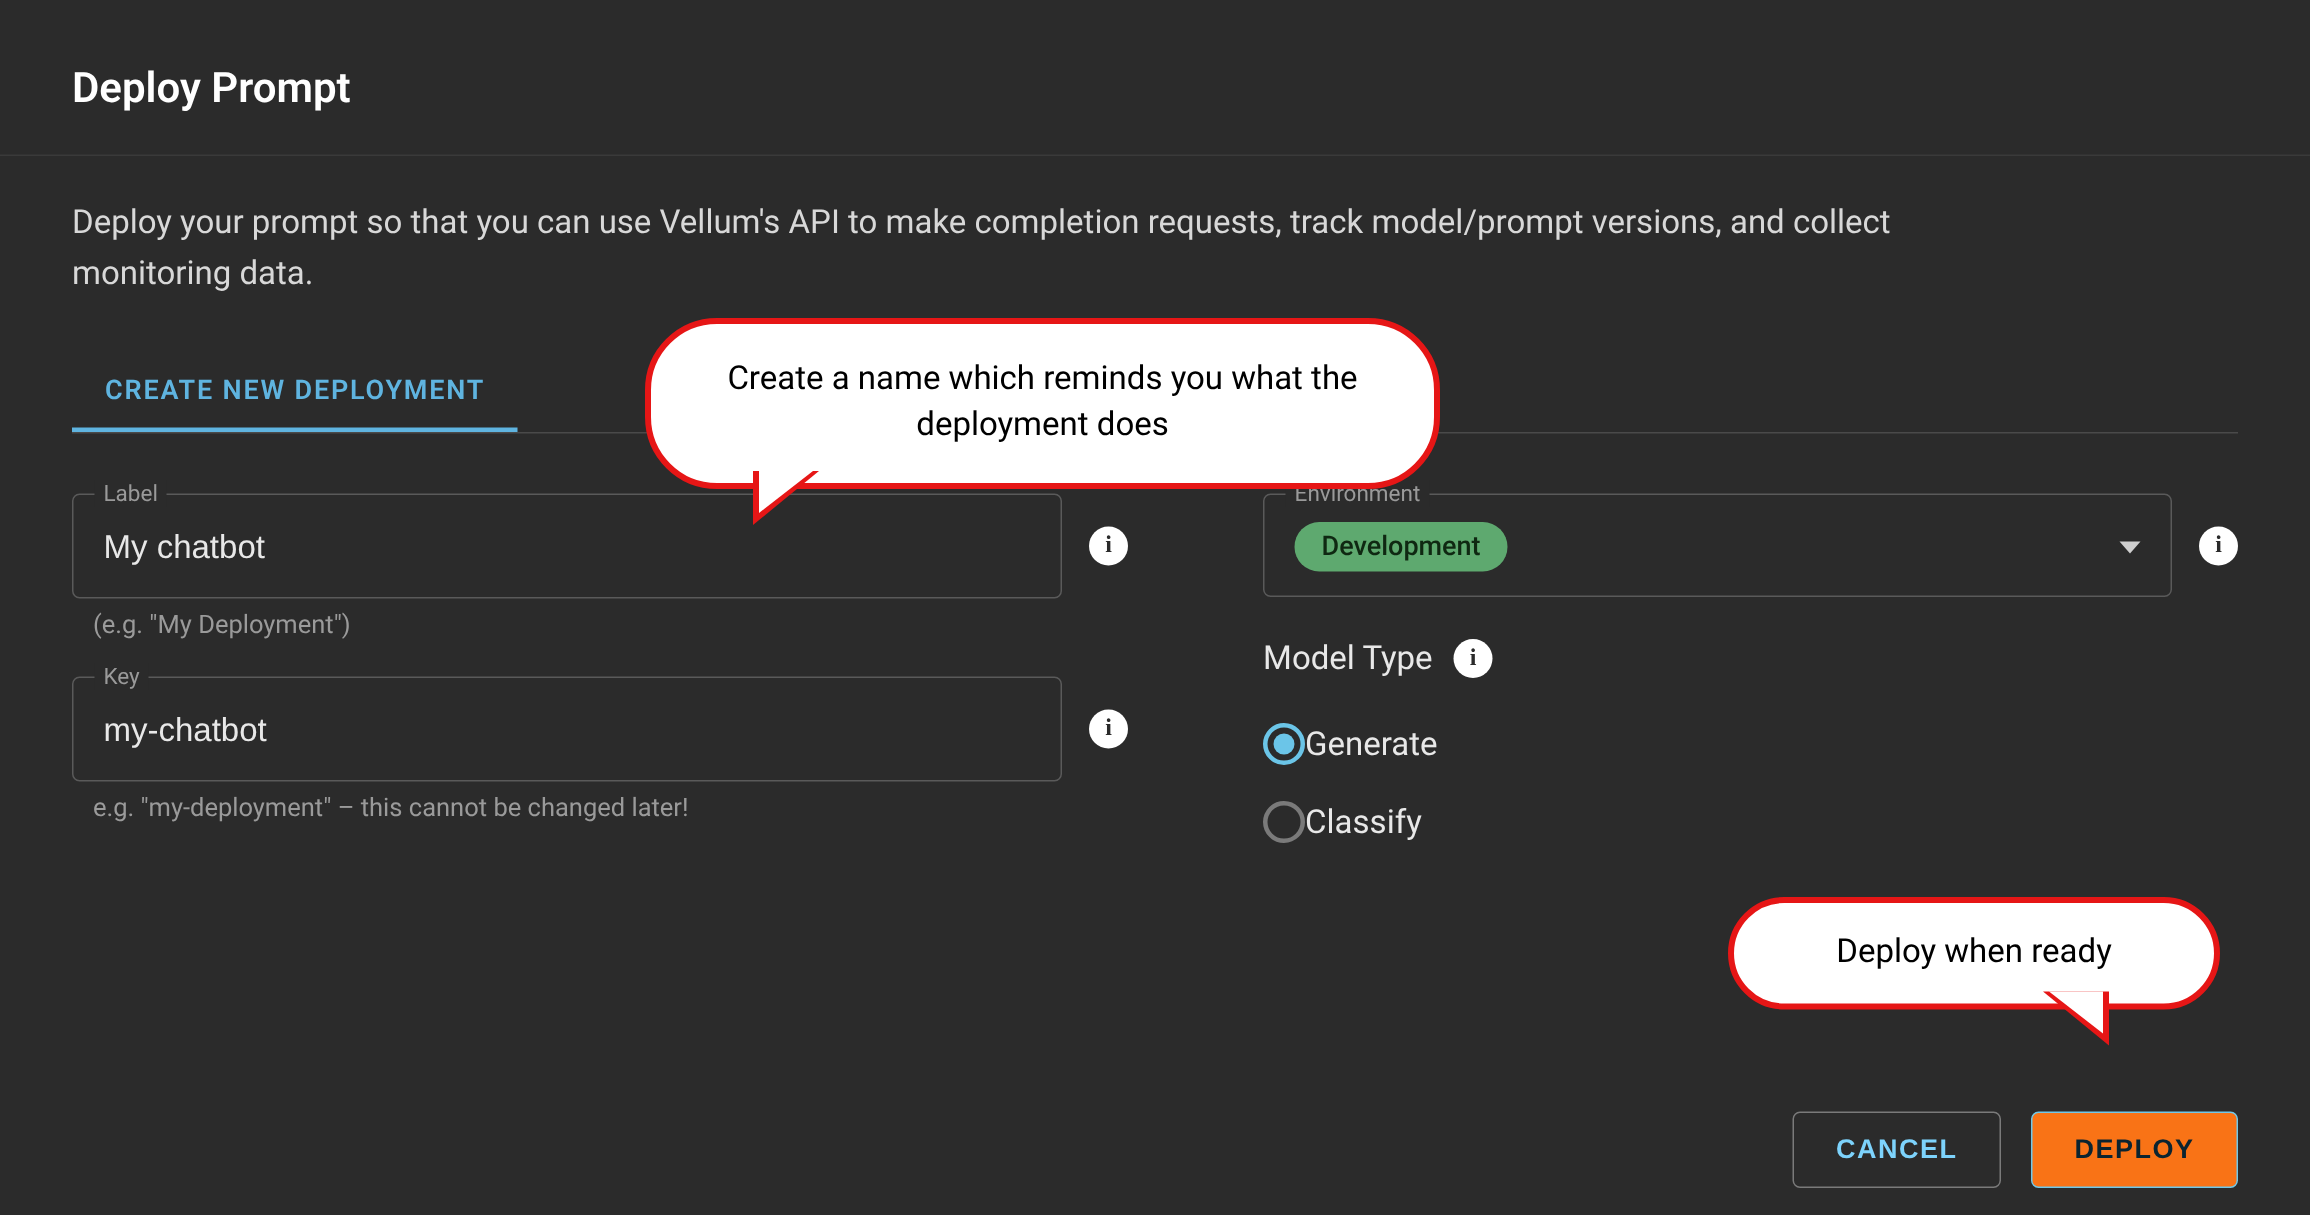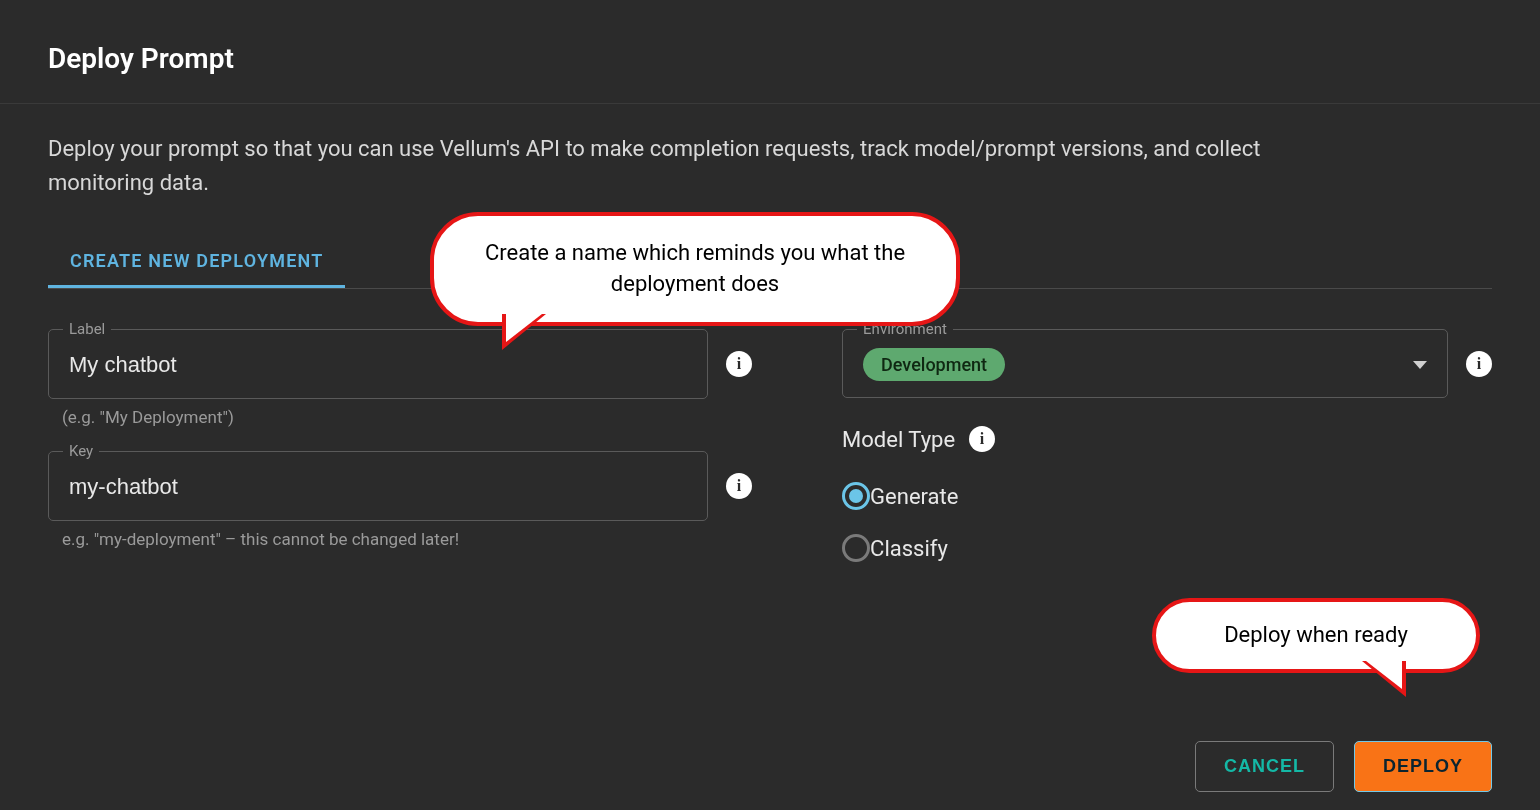--- a/index.html
+++ b/index.html
@@ -177,21 +177,21 @@
     padding: 14px 28px;
     font-size: 18px;
     font-weight: 600;
     letter-spacing: 1px;
     border-radius: 5px;
     cursor: pointer;
   }
   .btn-secondary {
     background: transparent;
     border: 1px solid #7a7a7a;
-    color: #14b8a6;
+    color: #7dd3fc;
   }
   .btn-primary {
     background: #f97316;
     border: 1px solid #72c8e8;
     color: #0b2430;
   }
   
   .callout {
     position: absolute;
     background: #ffffff;

